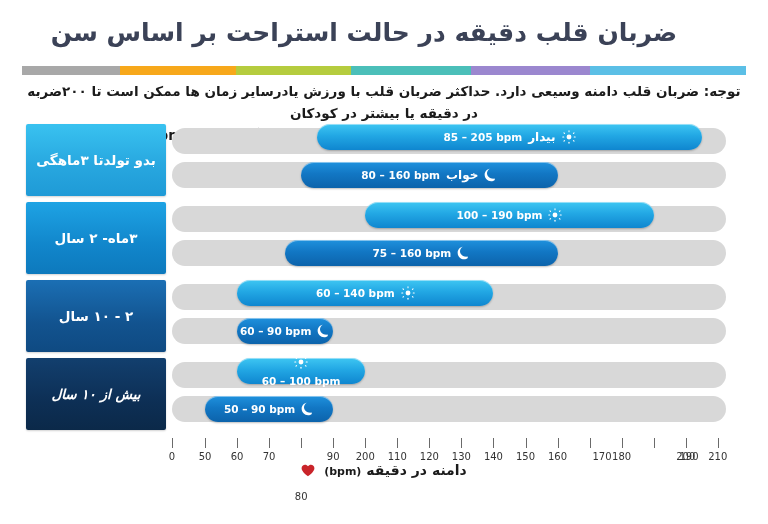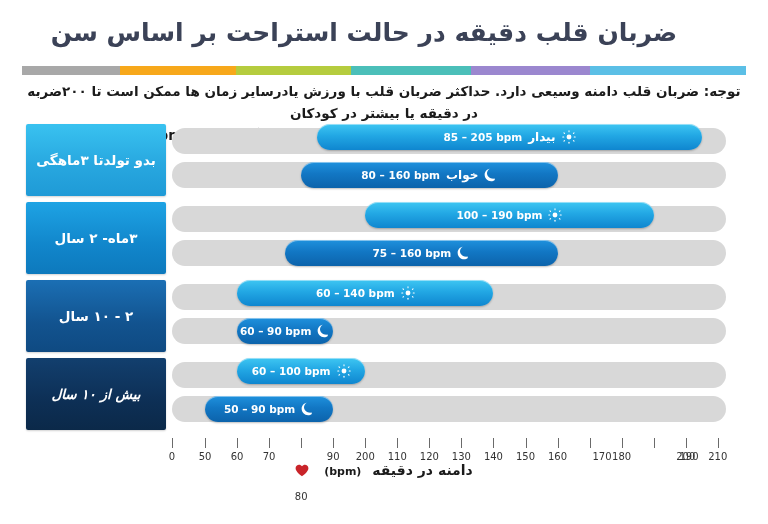--- a/index.html
+++ b/index.html
@@ -99,21 +99,21 @@
   .tlab{
     position:absolute;top:13px;transform:translateX(-50%);
     font-size:10px;color:#333;font-family:"DejaVu Sans","Liberation Sans",sans-serif;
     direction:ltr;
   }
   .axistitle{
     position:absolute;left:0;top:462px;width:768px;
     text-align:center;direction:rtl;
     font-size:14px;font-weight:bold;color:#1b1b1b;
   }
-  .axistitle .unit{font-size:11px;font-weight:bold;direction:ltr;display:inline-block;margin:0 6px;}
+  .axistitle .unit{font-size:11px;font-weight:bold;direction:ltr;display:inline-block;margin:0 0;}
   .heart{display:inline-block;vertical-align:-2px;margin-right:4px;}
 </style>
 </head>
 <body>
 
 <div id="page">
 
   <div class="title" style="color: rgb(59, 66, 87);">ضربان قلب دقیقه در حالت استراحت بر اساس سن</div>
 
   <div class="strip">
@@ -226,21 +226,21 @@
               <path d="M16.5 16.6 C9.8 17.6 4.5 13.6 4.5 8.4 C4.5 5.3 6.2 2.6 8.9 1.2 C4.2 1.9 0.8 5.9 0.8 10.8 C0.8 16.4 5.3 20.9 10.9 20.9 C13.2 20.9 15.2 20.1 16.8 18.8 Z" fill="#ffffff"></path>
             </svg></span>
           <span class="rng">60 – 90 bpm</span>
         </div>
       </div>
       <div class="grp" style="top: 234px;">
         <div class="agebox ag3">
           <span>بیش از ۱۰ سال</span>
         </div>
         <div class="track t-top"></div>
-        <div class="bar awake" style="left: 237.05px; width: 128.2px; top: 0px;">
+        <div class="bar awake" style="left: 237.05px; width: 128.2px; top: 0px; flex-direction: column;">
           <span class="ic"><svg width="14" height="14" viewBox="0 0 24 24">
               <g fill="#ffffff">
                 <circle cx="12" cy="12" r="4.2"></circle>
                 <rect x="11.1" y="0.4" width="1.8" height="3.6" rx=".9"></rect>
                 <rect x="11.1" y="20" width="1.8" height="3.6" rx=".9"></rect>
                 <rect x="0.4" y="11.1" width="3.6" height="1.8" rx=".9"></rect>
                 <rect x="20" y="11.1" width="3.6" height="1.8" rx=".9"></rect>
                 <rect x="3" y="3.6" width="1.8" height="3.4" rx=".9" transform="rotate(-45 3.9 5.3)"></rect>
                 <rect x="19.2" y="3.6" width="1.8" height="3.4" rx=".9" transform="rotate(45 20.1 5.3)"></rect>
                 <rect x="3" y="17" width="1.8" height="3.4" rx=".9" transform="rotate(45 3.9 18.7)"></rect>

